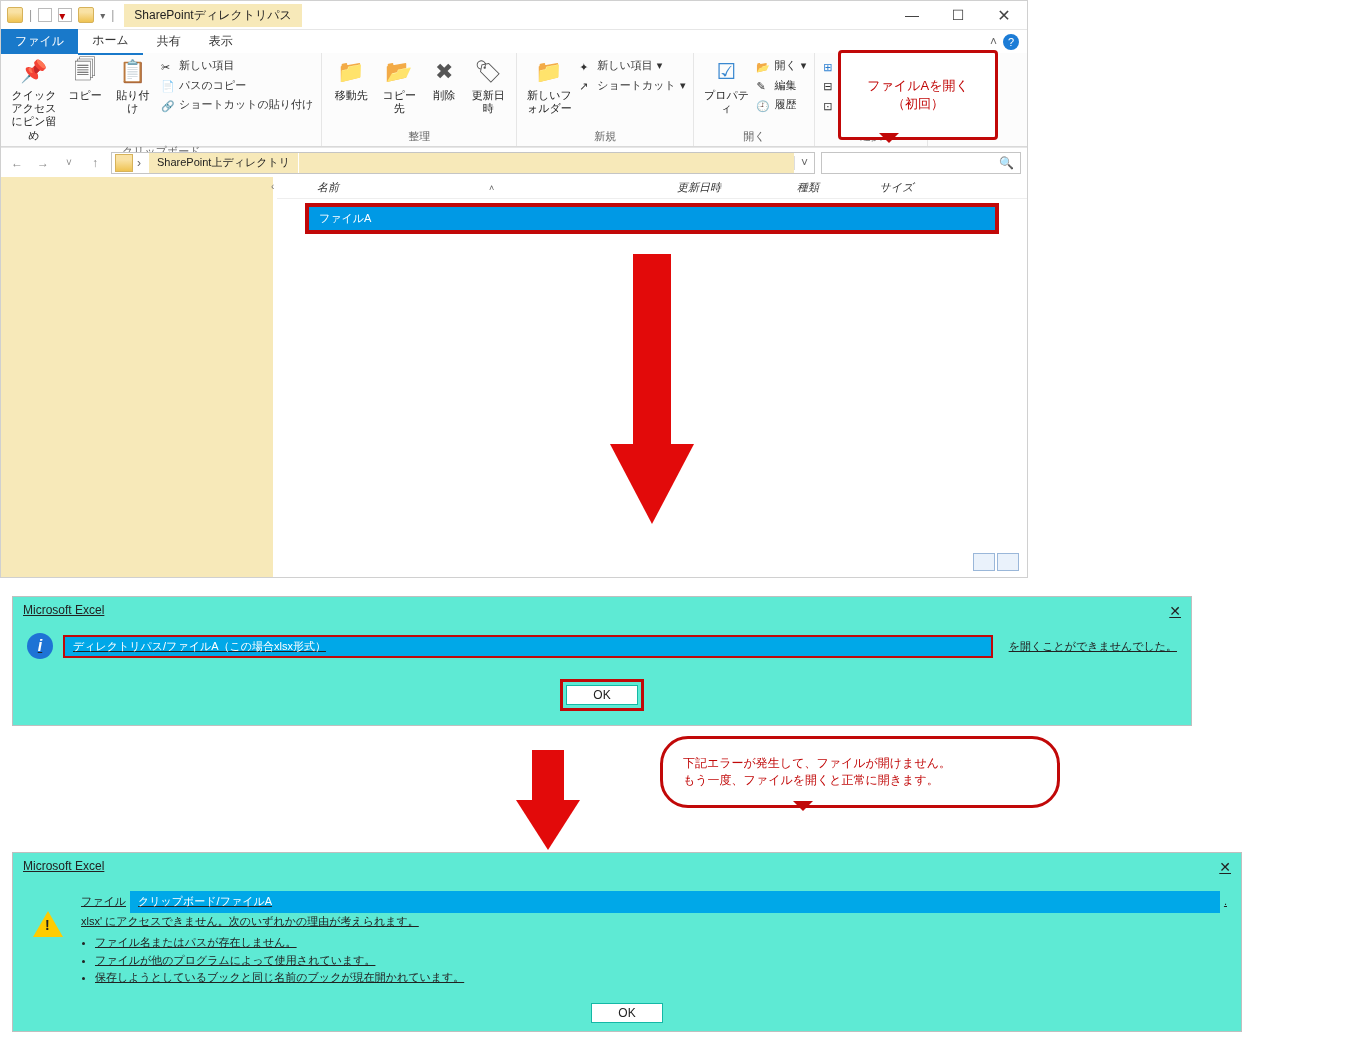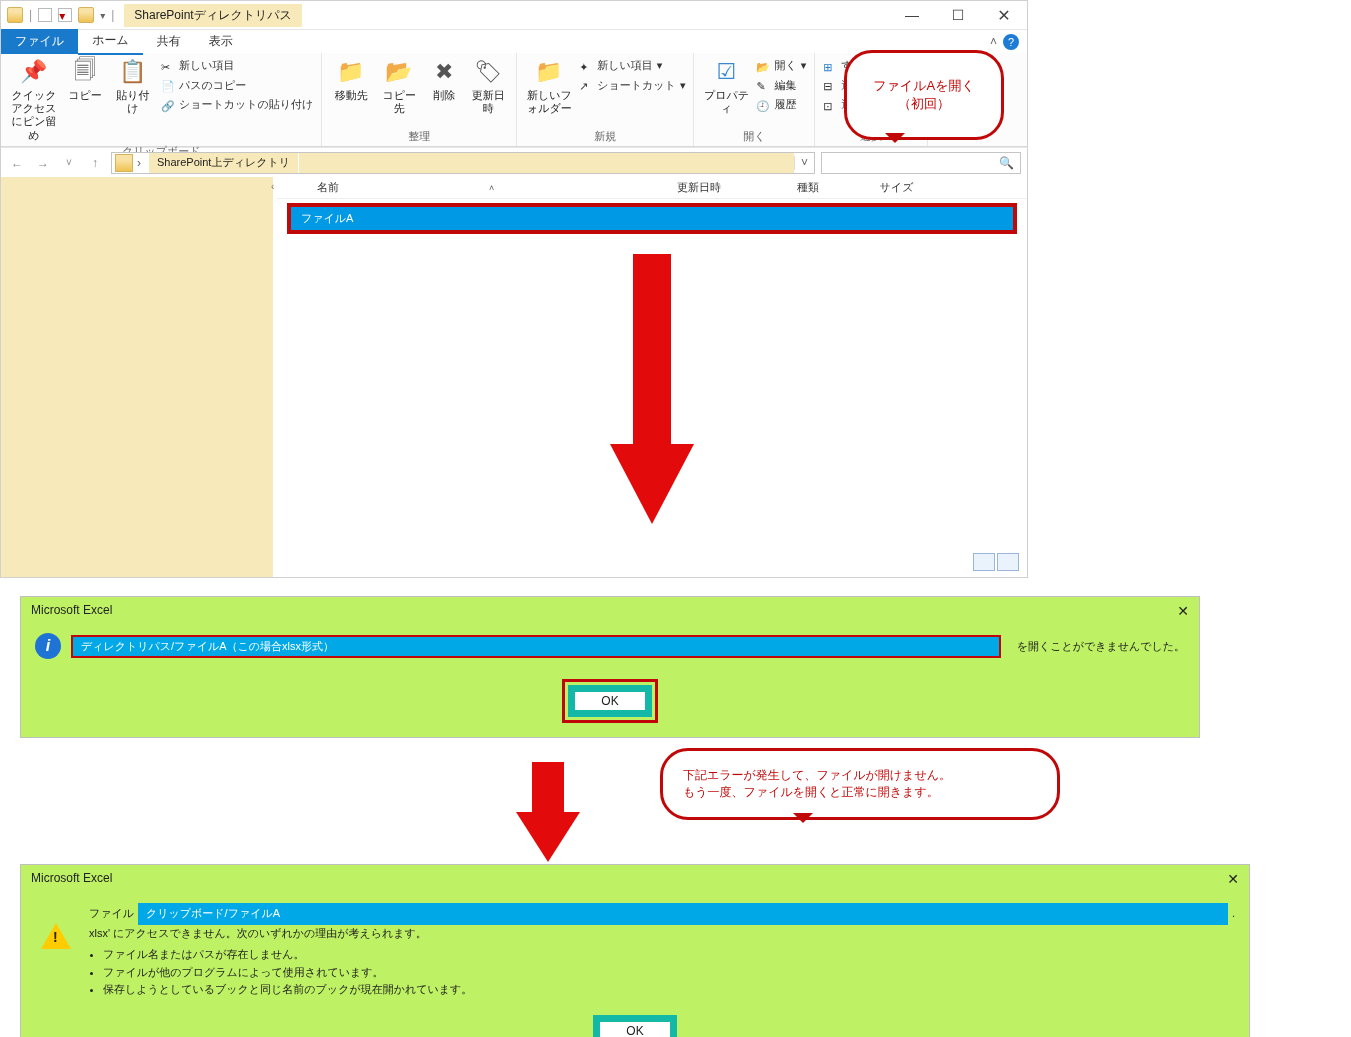--- a/index.html
+++ b/index.html
@@ -43,62 +43,62 @@
   .address .crumb { background:#f7e9b9; height:100%; display:flex;align-items:center; padding:0 8px; font-size:11px; margin-left:4px;}
   .address .crumb-empty { flex:1; background:#f7e9b9; height:100%; border-left:1px solid #fff;}
   .address .dd { width:20px; text-align:center; color:#666; border-left:1px solid #ddd;}
   .searchbox { width:200px; height:22px; border:1px solid #c5c5c5; display:flex;align-items:center; justify-content:flex-end; padding-right:6px; color:#888;}
   
   .split { display:flex; height:400px; }
   .tree { width:272px; background:#f7e9b9; }
   .divider { width:4px; background:#fff; position:relative;}
   .div-handle { position:absolute; top:4px; left:-2px; width:8px; font-size:10px; color:#777;}
   .content { flex:1; background:#fff; position:relative; overflow:hidden; }
-  .colhdr { display:flex; font-size:11px; color:#333; border-bottom:1px solid #eee; height:22px; align-items:center; }
+  .colhdr { display:flex; font-size:11px; color:#333; border-bottom:1px solid #eee; height:22px; align-items:center;font-style:italic; }
   .colhdr .col { padding:0 10px; border-right:1px solid transparent;}
   .col.name { width:390px; padding-left:40px;}
   .col.date { width:120px;}
   .col.type { width:80px;}
   .col.size { width:60px;text-align:center;}
   .sort-caret { font-size:9px; color:#666; margin-left:150px;}
   
-  .filerow-wrap { border:4px solid #c10808; margin:4px 10px;}
+  .filerow-wrap { border:4px solid #c10808; margin:4px 28px;}
   .filerow { background:#0099e5; color:#fff; font-size:11px; padding:4px 10px;}
   
   .view-sw { position:absolute; right:8px; bottom:6px; display:flex; gap:2px;}
   .view-sw div { width:22px;height:18px; border:1px solid #9ab7d9; background:#eaf2fb;}
   
-  .callout1 { position:absolute; top:50px; right:24px; width:160px; height:90px; border:3px solid #c10808; border-radius:28px; background:#fff; display:flex; flex-direction:column; align-items:center; justify-content:center; font-size:13px; color:#c10808;}
+  .callout1 { position:absolute; top:50px; right:30px; width:160px; height:90px; border:3px solid #c10808; border-radius:4px; background:#fff; display:flex; flex-direction:column; align-items:center; justify-content:center; font-size:13px; color:#c10808;}
   .callout1::after { content:""; position:absolute; bottom:-16px; left:38px; width:0;height:0; border:10px solid transparent; border-top-color:#c10808;}
   
   .arrow { display:block; margin:14px auto 0; position:relative; }
   .arrow.big { width:46px; height:270px; }
   .arrow .shaft { position:absolute; left:50%; transform:translateX(-50%); width:38px; background:#e20a0a; top:0; }
   .arrow.big .shaft { height:190px;}
   .arrow .head { position:absolute; left:50%; transform:translateX(-50%); width:0;height:0; border-left:42px solid transparent; border-right:42px solid transparent; border-top:80px solid #e20a0a;}
   .arrow.big .head { top:190px;}
   .arrow.sm { width:40px; height:90px;}
   .arrow.sm .shaft { height:50px; width:32px;}
   .arrow.sm .head { top:50px; border-left-width:32px;border-right-width:32px;border-top-width:50px;}
   
   
-  .dialog { width:1180px; margin:16px 0 0 20px; border:1px solid #bfbfbf; background:#bef264; position:relative;}
+  .dialog { width:1180px; margin:16px 0 0 12px; border:1px solid #bfbfbf; background:#5eead4; position:relative;text-decoration:underline;}
   .dlg-title { display:flex; justify-content:space-between; padding:6px 10px; font-size:12px;}
   .dlg-title .x { font-size:14px; }
   .dlg-body { padding:8px 14px 14px 14px; position:relative;}
   .info-row { display:flex; align-items:center; gap:10px;}
   .circle-i { width:26px;height:26px;border-radius:50%; background:#1e73d5; color:#fff;display:flex;align-items:center;justify-content:center; font-size:16px; font-style:italic; font-weight:bold;}
   .triangle-w { width:0;height:0; border-left:15px solid transparent;border-right:15px solid transparent;border-bottom:26px solid #ffcc00; position:relative;}
   .triangle-w::after{content:"!"; position:absolute; left:-3px; top:6px; font-size:14px; font-weight:bold;}
   .hl-box { border:2px solid #c10808; padding:0;}
   .hl { background:#00a8e8; color:#fff; padding:2px 8px; font-size:11px;}
   .info-row .tail { font-size:11px; margin-left:6px;}
   .okwrap { text-align:center; margin-top:10px;}
   .okwrap.b { border:3px solid #c10808; display:inline-block; padding:3px;}
-  .okbtn { display:inline-block; border:7px solid #14b8a6; padding:2px 26px; font-size:12px; background:#fff;}
+  .okbtn { display:inline-block; border:1px solid #14b8a6; padding:2px 26px; font-size:12px; background:#fff;}
   
   .dialog2-body { display:flex; gap:18px; padding:10px 14px 6px 20px;}
   .d2-text { font-size:11px; line-height:1.6;}
   .d2-text ul { margin:4px 0 0 14px;}
   
   .callout2 { position:absolute; width:400px; height:72px; border:3px solid #c10808; border-radius:28px; background:#fff; display:flex; flex-direction:column; align-items:flex-start; justify-content:center; font-size:12px; color:#c10808; padding:0 20px;}
   .callout2::after { content:""; position:absolute; bottom:-16px; left:130px; width:0;height:0; border:10px solid transparent; border-top-color:#c10808;}
   .callout-pos2 { position:absolute; left:660px; top:10px;}
   .arr2-wrap { position:relative; height:110px; width:1230px;}
   .arr-pos2 { position:absolute; left:528px; top:10px;}

